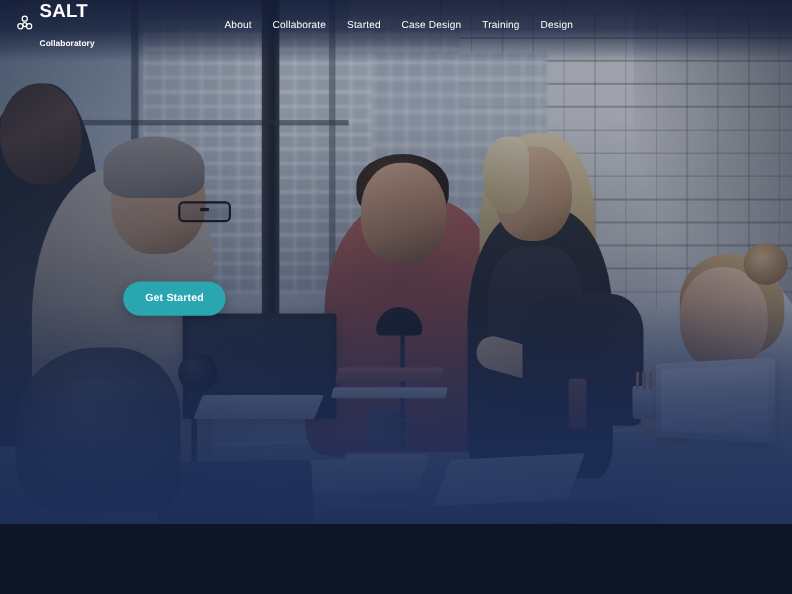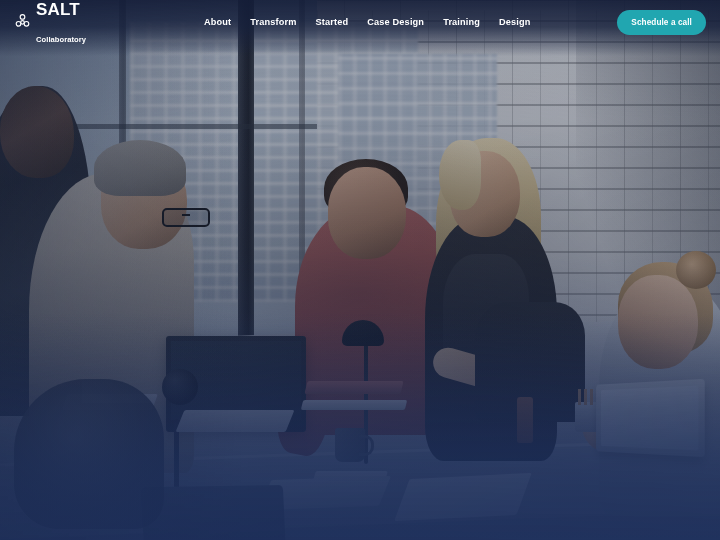--- a/index.html
+++ b/index.html
@@ -11,21 +11,21 @@
     width: 720px;
     height: 540px;
     overflow: hidden;
     font-family: "Liberation Sans", sans-serif;
     -webkit-font-smoothing: antialiased;
   }
 
   .page {
     position: relative;
     width: 720px;
-    height: 540px;
+    height: 476px;
     overflow: hidden;
   }
 
   
   .hero-photo {
     position: absolute;
     inset: 0;
     background: #6e7480;
     overflow: hidden;
   }
@@ -486,21 +486,21 @@
 
   .nav-links {
     display:flex;
     align-items:center;
     gap:19px;
     margin-left: 118px;
   }
   .nav-link {
     color:#ffffff;
     font-size:9.2px;
-    font-weight:bold;
+    font-weight:normal;
     letter-spacing:0.15px;
     text-decoration:none;
     white-space:nowrap;
     cursor:pointer;
   }
 
   .nav-cta {
     margin-left:auto;
     background:#21a6b0;
     color:#ffffff;
@@ -635,26 +635,26 @@
         </g>
       </svg>
       <span class="brand-text">
         <span class="brand-name">SALT</span>
         <span class="brand-sub">Collaboratory</span>
       </span>
     </div>
 
     <nav class="nav-links">
       <a class="nav-link" href="#">About</a>
-      <a class="nav-link" href="#">Transform</a>
+      <a class="nav-link" href="#">Collaborate</a>
       <a class="nav-link" href="#">Started</a>
       <a class="nav-link" href="#">Case Design</a>
       <a class="nav-link" href="#">Training</a>
       <a class="nav-link" href="#">Design</a>
     </nav>
 
-    <button class="nav-cta">Schedule a call</button>
   </div>
 
   <div class="hero">
+    <button class="hero-cta">Get Started</button>
   </div>
 
 </div>
 
 </body></html>

